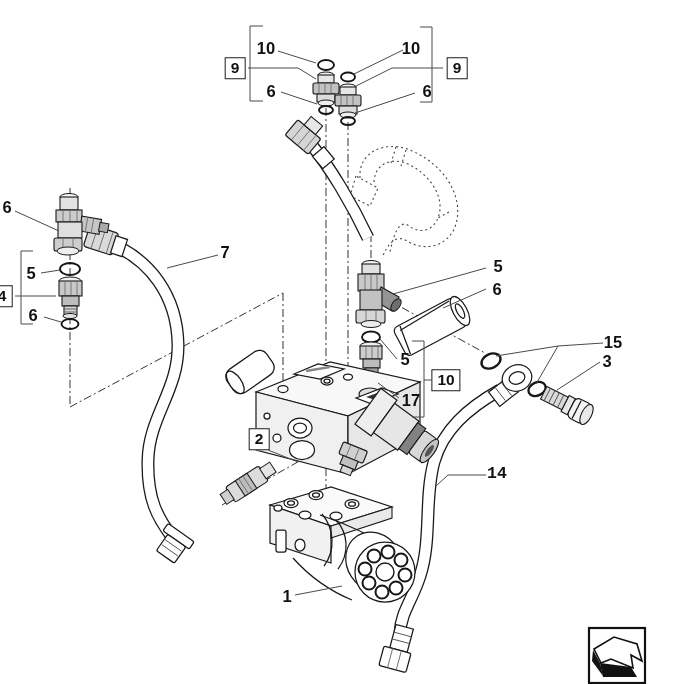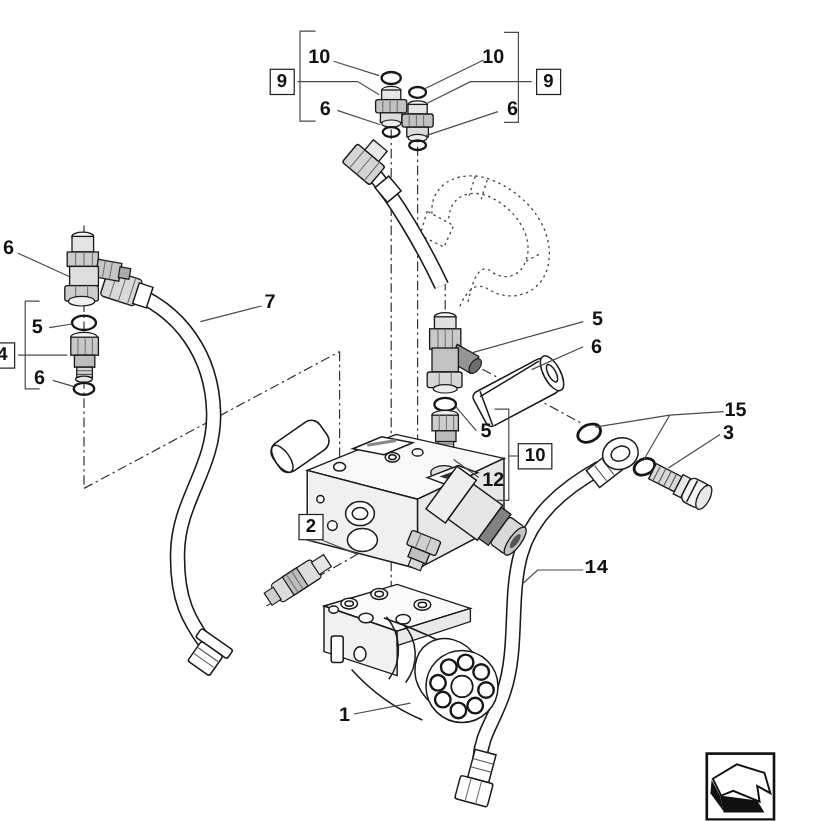--- a/index.html
+++ b/index.html
@@ -313,20 +313,20 @@
   <div class="callout" style="left:427px;top:91px;">6</div>
   <div class="callout" style="left:7px;top:207px;">6</div>
   <div class="callout" style="left:31px;top:273px;">5</div>
   <div class="callout boxed" style="left:2px;top:296px;">4</div>
   <div class="callout" style="left:33px;top:315px;">6</div>
   <div class="callout" style="left:225px;top:252px;">7</div>
   <div class="callout" style="left:498px;top:266px;">5</div>
   <div class="callout" style="left:497px;top:289px;">6</div>
   <div class="callout" style="left:405px;top:359px;">5</div>
   <div class="callout boxed" style="left:446px;top:380px;">10</div>
-  <div class="callout" style="left:411px;top:400px;">12</div>
+  <div class="callout" style="left:411px;top:400px;">17</div>
   <div class="callout" style="left:613px;top:342px;">15</div>
   <div class="callout" style="left:607px;top:361px;">3</div>
   <div class="callout" style="left:497px;top:474px;font-family:Liberation Mono, monospace;">14</div>
   <div class="callout boxed" style="left:259px;top:439px;">2</div>
   <div class="callout" style="left:287px;top:596px;">1</div>
 
 </div>
 
 </body></html>

